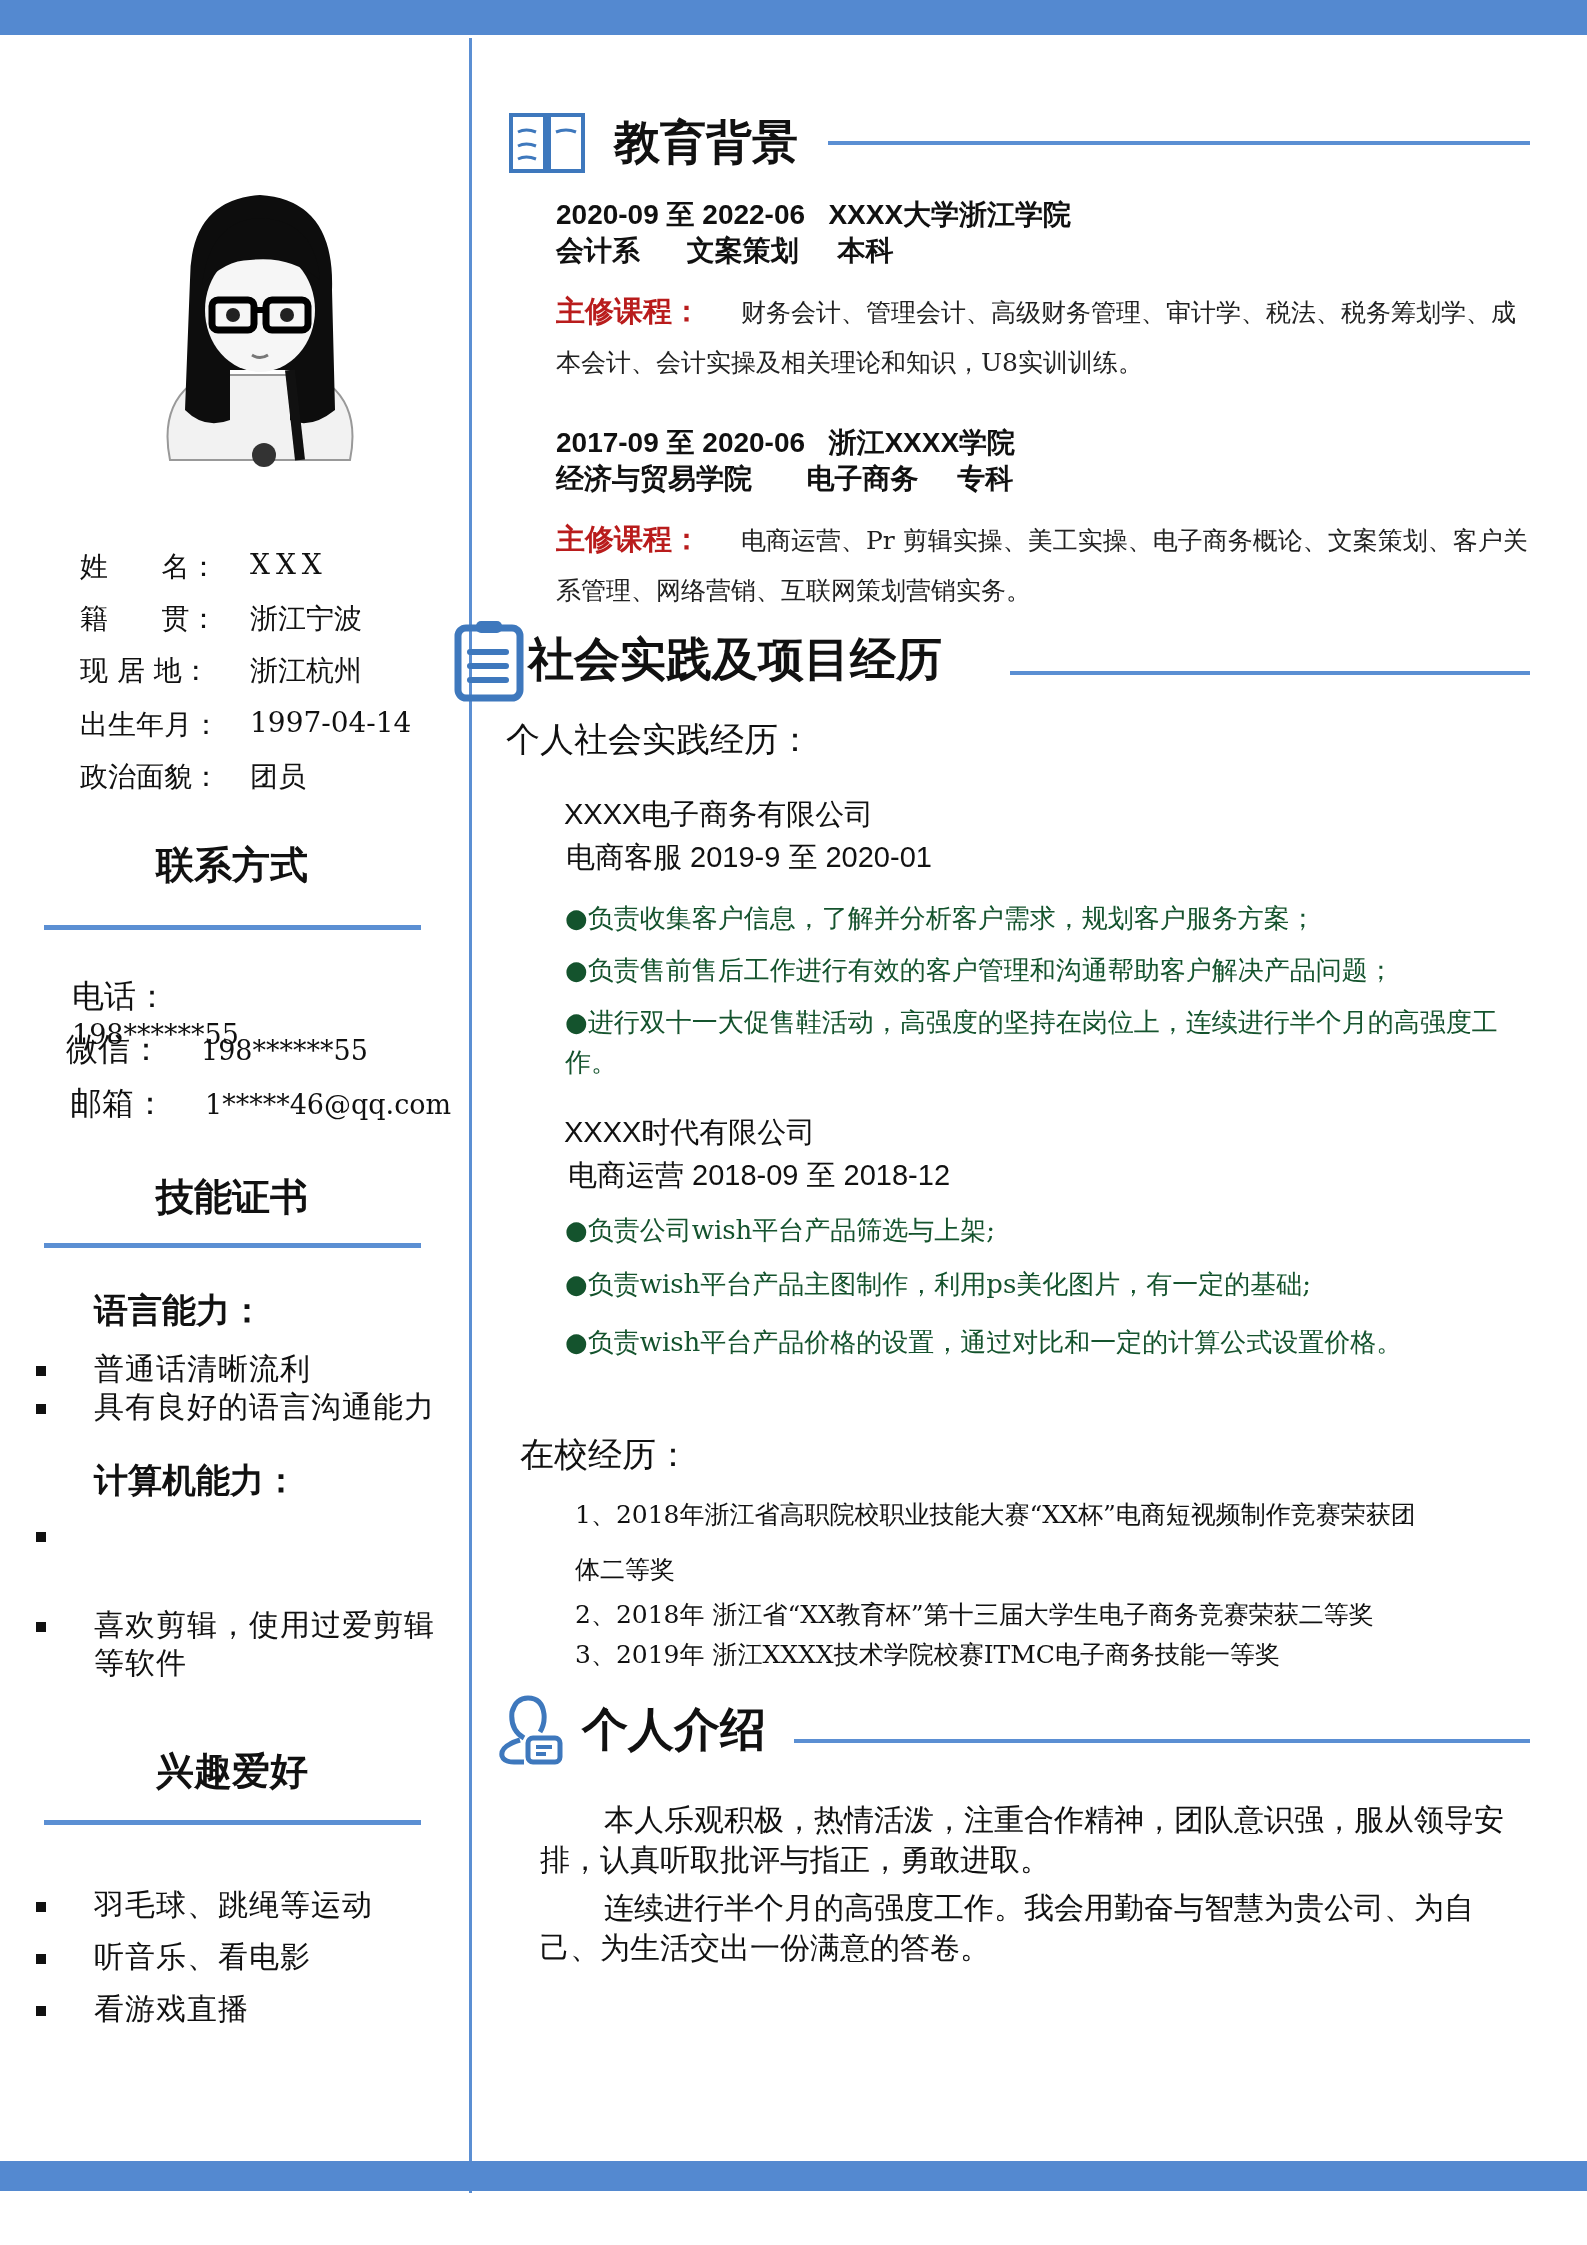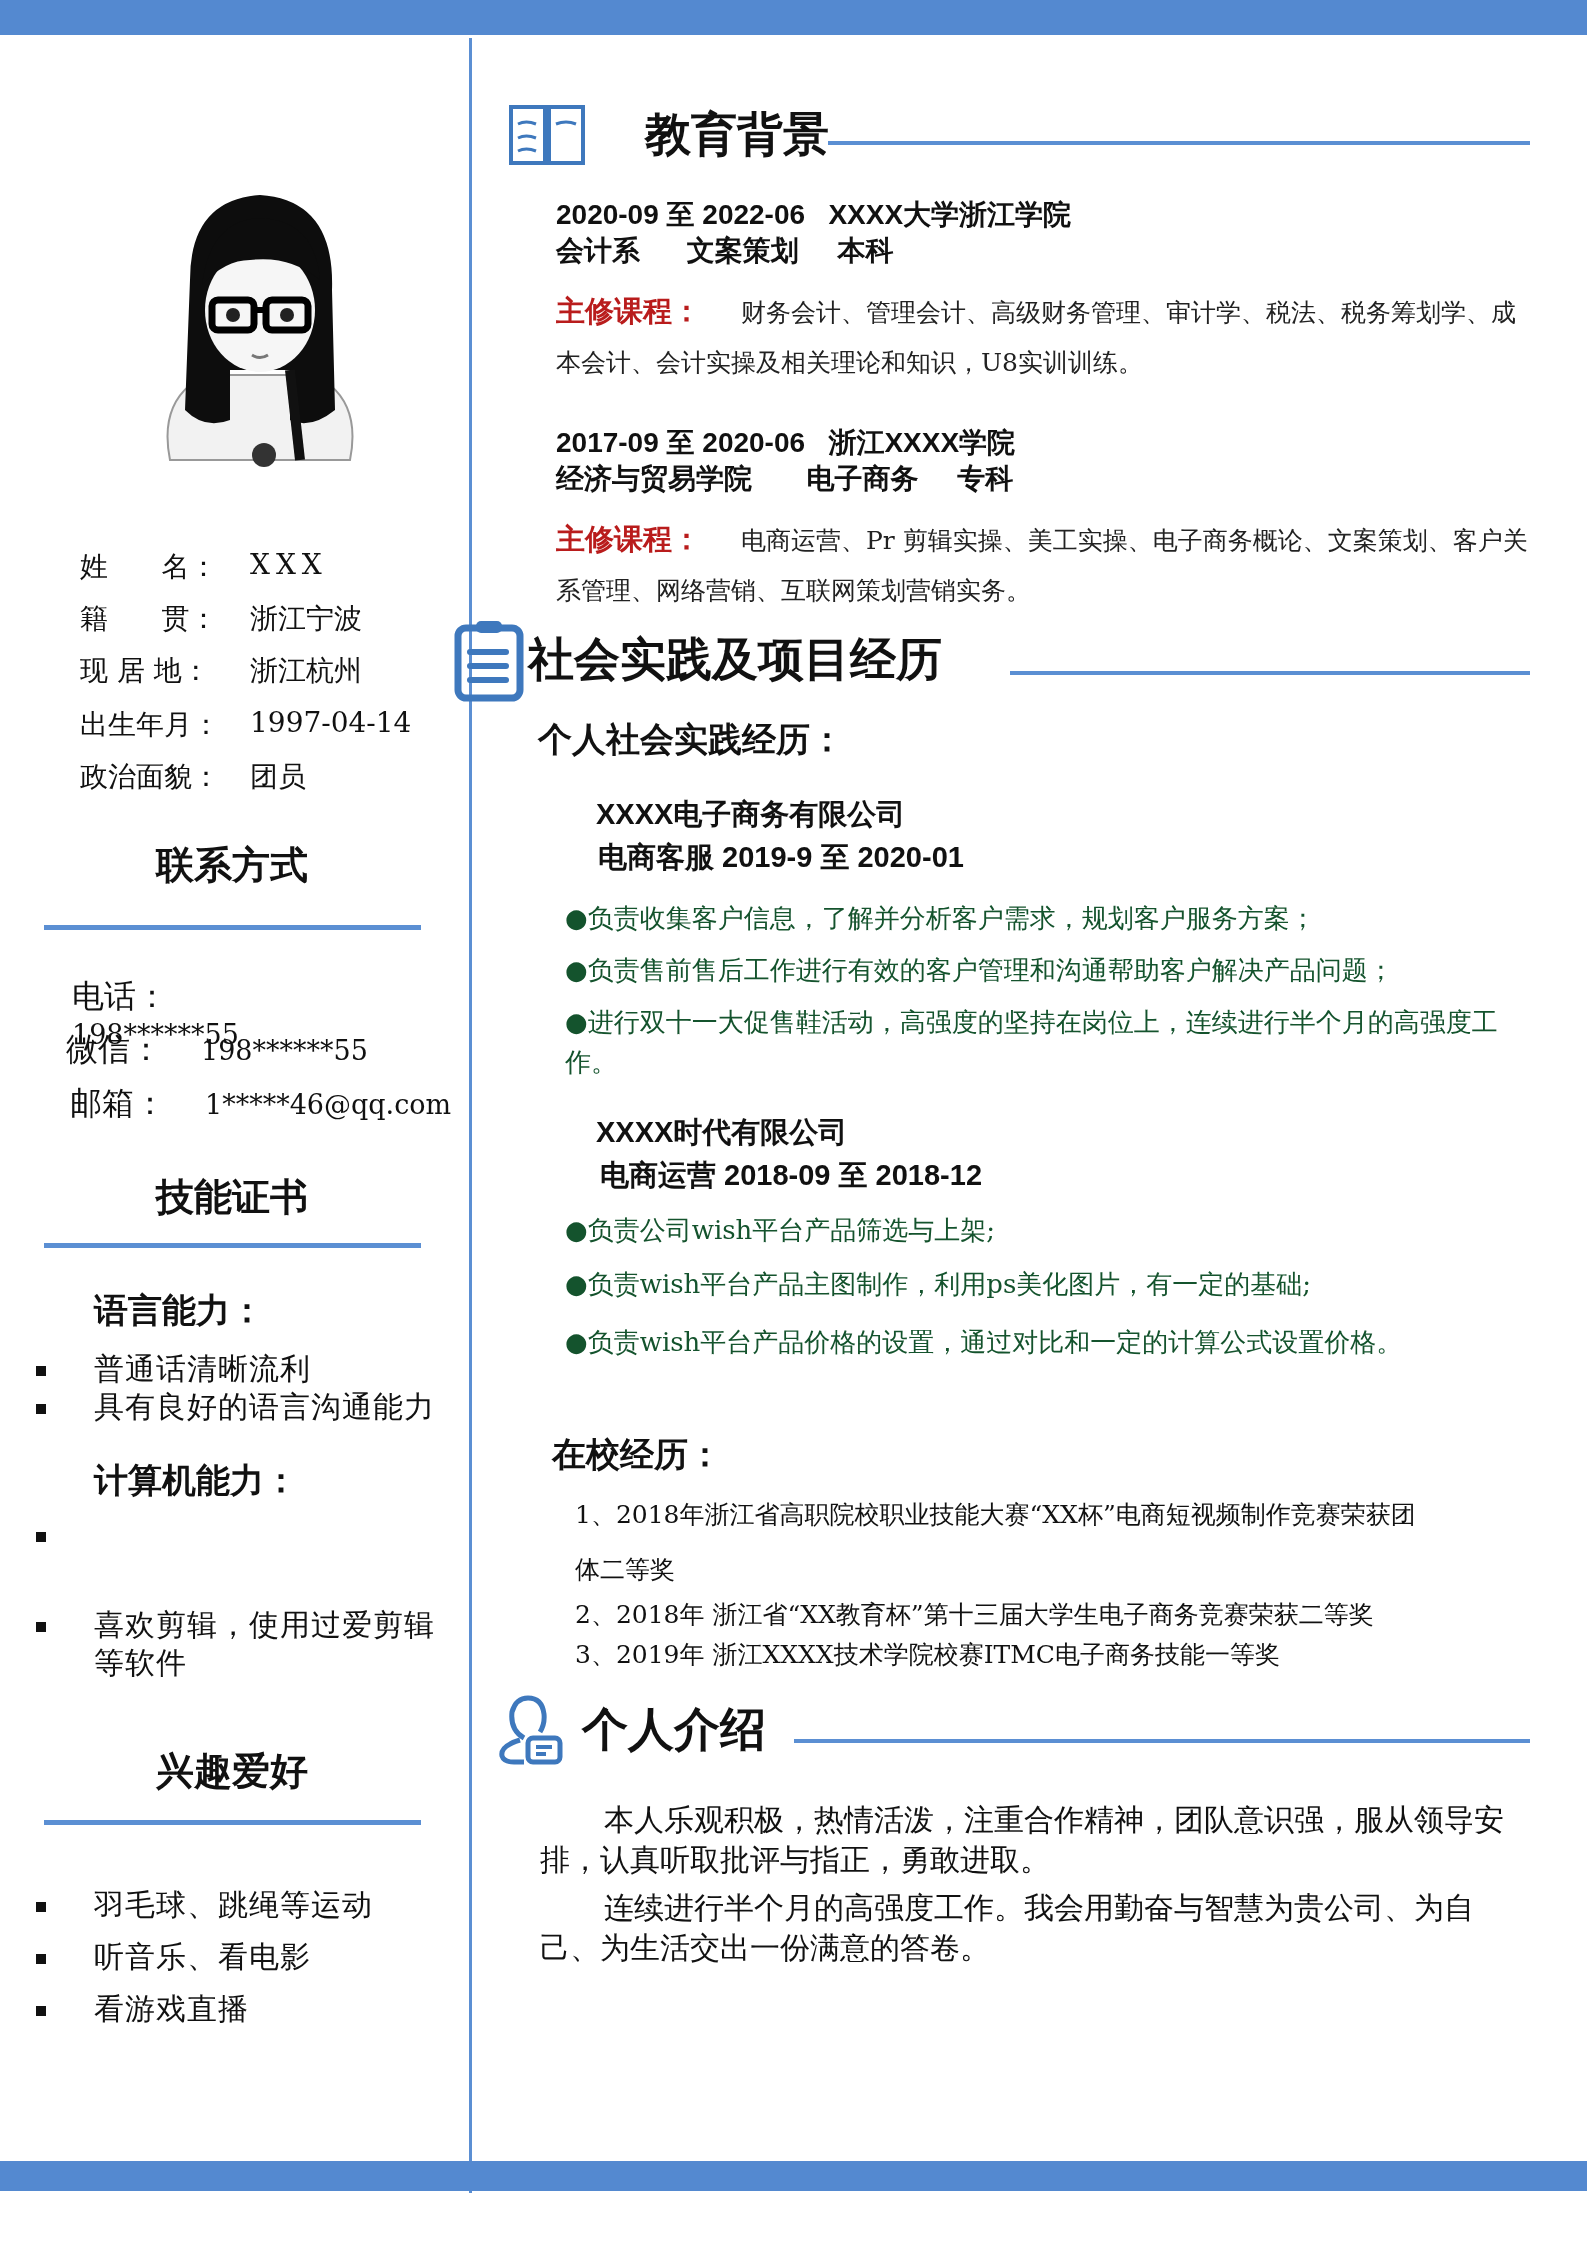--- a/index.html
+++ b/index.html
@@ -24,21 +24,21 @@
   .sq { width: 10px; height: 10px; background: #111; margin-top: 16px; margin-right: 48px; flex-shrink: 0; }
   .sq-text { width: 360px; letter-spacing: 1px; }
 
   
   .sec-head { position: absolute; display: flex; align-items: center; }
   .sec-title { font-size: 46px; }
   .sec-rule { position: absolute; height: 4px; background: #5b8fd3; }
   .edu-line { position: absolute; left: 556px; font-size: 28px; font-family: "Liberation Sans", "DejaVu Sans", sans-serif; font-weight: bold; white-space: pre; }
   .course { position: absolute; left: 556px; width: 980px; font-size: 25px; line-height: 50px; color: #222; }
   .course .lbl { font-family: "DejaVu Sans", sans-serif; font-weight: bold; font-size: 29px; color: #b91c1c; margin-right: 40px; }
-  .bold-line { position: absolute; font-family: "Liberation Sans", "DejaVu Sans", sans-serif; font-weight: bold; font-size: 30px; white-space: pre; margin-left: 32px; }
+  .bold-line { position: absolute; font-family: "Liberation Sans", "DejaVu Sans", sans-serif; font-weight: normal; font-size: 30px; white-space: pre; }
   .bullet-p { position: absolute; left: 565px; width: 980px; font-size: 26px; line-height: 40px; color: #14532d; }
   .award { position: absolute; left: 575px; font-size: 25px; white-space: pre; }
   .intro-p { position: absolute; left: 540px; width: 990px; font-size: 30px; line-height: 40px; text-indent: 64px; }
 </style>
 </head>
 <body>
 
 <div class="bar" style="top:0;height:35px;"></div>
 <div class="vline"></div>
 <div class="bar" style="top:2161px;height:30px;"></div>
@@ -134,21 +134,21 @@
 </div>
 <div class="sq-item" style="top:1938px;">
   <span class="sq"></span>
   <span class="sq-text">听音乐、看电影</span>
 </div>
 <div class="sq-item" style="top:1990px;">
   <span class="sq"></span>
   <span class="sq-text">看游戏直播</span>
 </div>
 
-<div class="sec-head" style="left:508px;top:104px;gap:31px;">
+<div class="sec-head" style="left:508px;top:112px;">
   <span style="width:78px;height:62px;display:inline-block;margin-right:28px;">
     <svg width="78" height="62" viewBox="0 0 78 62">
       <rect x="3" y="3" width="34" height="56" fill="none" stroke="#3e78bd" stroke-width="4"></rect>
       <rect x="41" y="3" width="34" height="56" fill="none" stroke="#3e78bd" stroke-width="4"></rect>
       <path d="M10 20 Q18 16 28 20" stroke="#3e78bd" stroke-width="3" fill="none"></path>
       <path d="M10 34 Q18 30 28 34" stroke="#3e78bd" stroke-width="3" fill="none"></path>
       <path d="M10 47 Q18 43 28 47" stroke="#3e78bd" stroke-width="3" fill="none"></path>
       <path d="M48 20 Q58 16 68 20" stroke="#3e78bd" stroke-width="3" fill="none"></path>
     </svg>
   </span>

